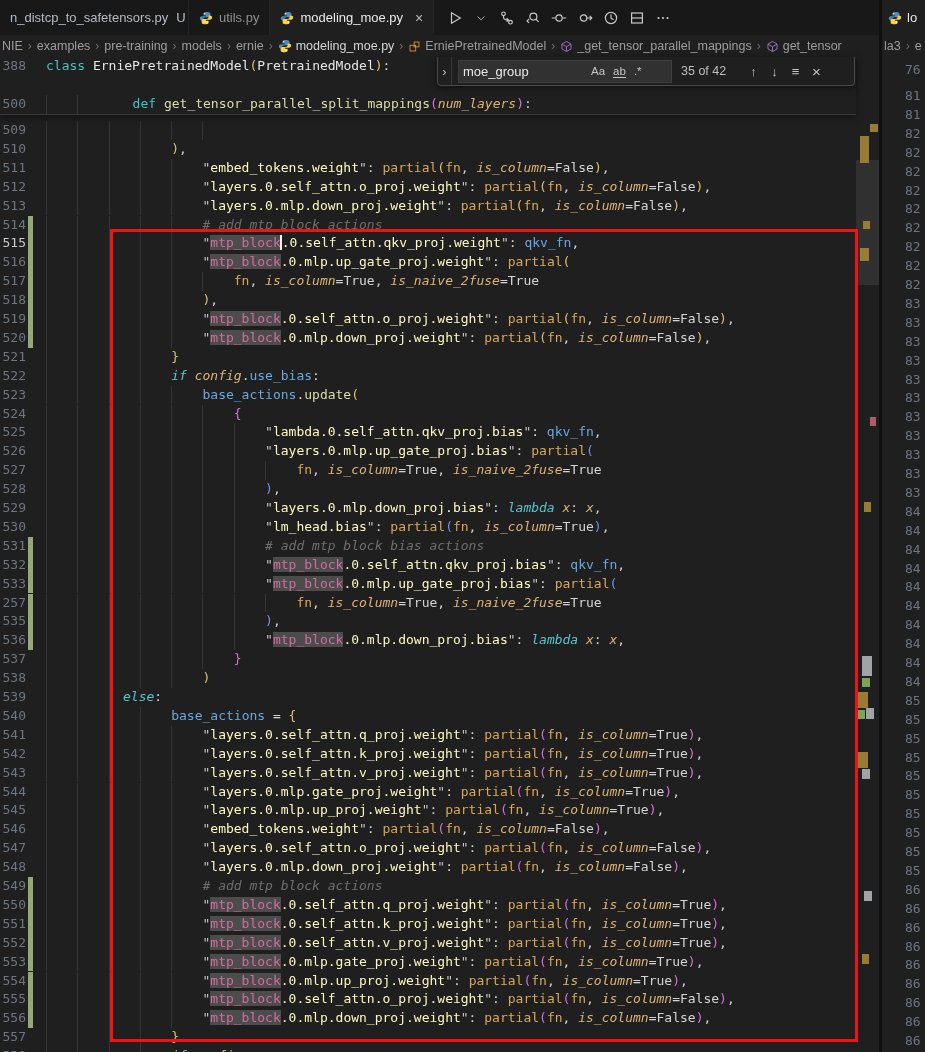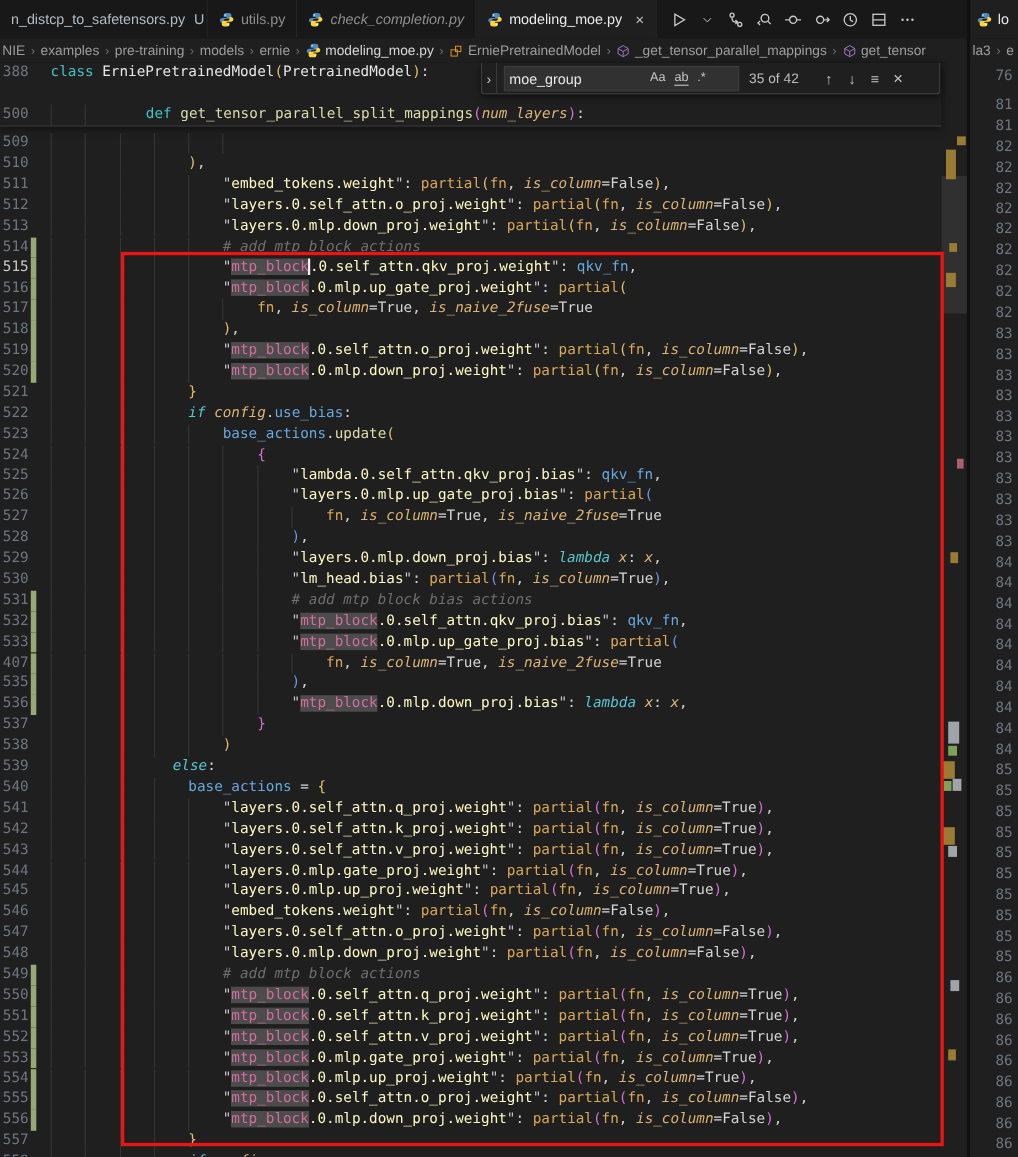--- a/index.html
+++ b/index.html
@@ -84,31 +84,20 @@
       <span class="ic">
           <svg width="14" height="14" viewBox="0 0 16 16">
             <path fill="#4b8bbe" d="M8 1C6 1 5 1.8 5 3v2h3v1H3.5C2 6 1 7 1 8.5S2 11 3.5 11H5V9.2C5 7.8 6 7 7.5 7H11c1.2 0 2-.8 2-2V3c0-1.2-1.3-2-3-2z"></path>
             <path fill="#ffd43b" d="M8 15c2 0 3-.8 3-2v-2H8v-1h4.5c1.5 0 2.5-1 2.5-2.5S14 5 12.5 5H11v1.8C11 8.2 10 9 8.5 9H5c-1.2 0-2 .8-2 2v2c0 1.2 1.3 2 3 2z"></path>
             <circle fill="#fff" cx="6.5" cy="3" r=".8"></circle>
             <circle fill="#fff" cx="9.5" cy="13" r=".8"></circle>
           </svg>
         </span>
       <span class="tab-label">utils.py</span>
     </div>
-    <div class="tab preview">
-      <span class="ic">
-          <svg width="14" height="14" viewBox="0 0 16 16">
-            <path fill="#4b8bbe" d="M8 1C6 1 5 1.8 5 3v2h3v1H3.5C2 6 1 7 1 8.5S2 11 3.5 11H5V9.2C5 7.8 6 7 7.5 7H11c1.2 0 2-.8 2-2V3c0-1.2-1.3-2-3-2z"></path>
-            <path fill="#ffd43b" d="M8 15c2 0 3-.8 3-2v-2H8v-1h4.5c1.5 0 2.5-1 2.5-2.5S14 5 12.5 5H11v1.8C11 8.2 10 9 8.5 9H5c-1.2 0-2 .8-2 2v2c0 1.2 1.3 2 3 2z"></path>
-            <circle fill="#fff" cx="6.5" cy="3" r=".8"></circle>
-            <circle fill="#fff" cx="9.5" cy="13" r=".8"></circle>
-          </svg>
-        </span>
-      <span class="tab-label">check_completion.py</span>
-    </div>
     <div class="tab active">
       <span class="ic">
           <svg width="14" height="14" viewBox="0 0 16 16">
             <path fill="#4b8bbe" d="M8 1C6 1 5 1.8 5 3v2h3v1H3.5C2 6 1 7 1 8.5S2 11 3.5 11H5V9.2C5 7.8 6 7 7.5 7H11c1.2 0 2-.8 2-2V3c0-1.2-1.3-2-3-2z"></path>
             <path fill="#ffd43b" d="M8 15c2 0 3-.8 3-2v-2H8v-1h4.5c1.5 0 2.5-1 2.5-2.5S14 5 12.5 5H11v1.8C11 8.2 10 9 8.5 9H5c-1.2 0-2 .8-2 2v2c0 1.2 1.3 2 3 2z"></path>
             <circle fill="#fff" cx="6.5" cy="3" r=".8"></circle>
             <circle fill="#fff" cx="9.5" cy="13" r=".8"></circle>
           </svg>
         </span>
       <span class="tab-label">modeling_moe.py</span>
@@ -501,21 +490,21 @@
           <span class="guide" style="left: 46px;"></span>
           <span class="guide" style="left: 77.2996px;"></span>
           <span class="guide" style="left: 108.599px;"></span>
           <span class="guide" style="left: 139.899px;"></span>
           <span class="guide" style="left: 171.198px;"></span>
           <span class="guide" style="left: 202.498px;"></span>
           <span class="guide" style="left: 233.798px;"></span>
           <span class="code" style="left: 265.097px;"><span class="tk-q">"</span><span class="tk-hl">mtp_block</span><span class="tk-str">.0.mlp.up_gate_proj.bias</span><span class="tk-q">"</span><span class="tk-fg">: </span><span class="tk-vr">partial</span><span class="tk-b3">(</span></span>
         </div>
         <div class="row" style="top: 536.5px;">
-          <span class="gut">407</span>
+          <span class="gut">257</span>
           <span class="gitbar"></span>
           <span class="guide" style="left: 46px;"></span>
           <span class="guide" style="left: 77.2996px;"></span>
           <span class="guide" style="left: 108.599px;"></span>
           <span class="guide" style="left: 139.899px;"></span>
           <span class="guide" style="left: 171.198px;"></span>
           <span class="guide" style="left: 202.498px;"></span>
           <span class="guide" style="left: 233.798px;"></span>
           <span class="guide" style="left: 265.097px;"></span>
           <span class="code" style="left: 296.397px;"><span class="tk-vr">fn</span><span class="tk-fg">, </span><span class="tk-pm">is_column</span><span class="tk-fg">=True, </span><span class="tk-pm">is_naive_2fuse</span><span class="tk-fg">=True</span></span>
@@ -561,21 +550,21 @@
           <span class="guide" style="left: 108.599px;"></span>
           <span class="guide" style="left: 139.899px;"></span>
           <span class="guide" style="left: 171.198px;"></span>
           <span class="code" style="left: 202.498px;"><span class="tk-b1">)</span></span>
         </div>
         <div class="row" style="top: 631px;">
           <span class="gut">539</span>
           <span class="guide" style="left: 46px;"></span>
           <span class="guide" style="left: 77.2996px;"></span>
           <span class="guide" style="left: 108.599px;"></span>
-          <span class="code" style="left: 157px;"><span class="tk-kw">else</span><span class="tk-fg">:</span></span>
+          <span class="code" style="left: 123px;"><span class="tk-kw">else</span><span class="tk-fg">:</span></span>
         </div>
         <div class="row" style="top: 649.9px;">
           <span class="gut">540</span>
           <span class="guide" style="left: 46px;"></span>
           <span class="guide" style="left: 77.2996px;"></span>
           <span class="guide" style="left: 108.599px;"></span>
           <span class="guide" style="left: 139.899px;"></span>
           <span class="code" style="left: 171.198px;"><span class="tk-bl">base_actions</span><span class="tk-fg"> = </span><span class="tk-b1">{</span></span>
         </div>
         <div class="row" style="top: 668.8px;">

